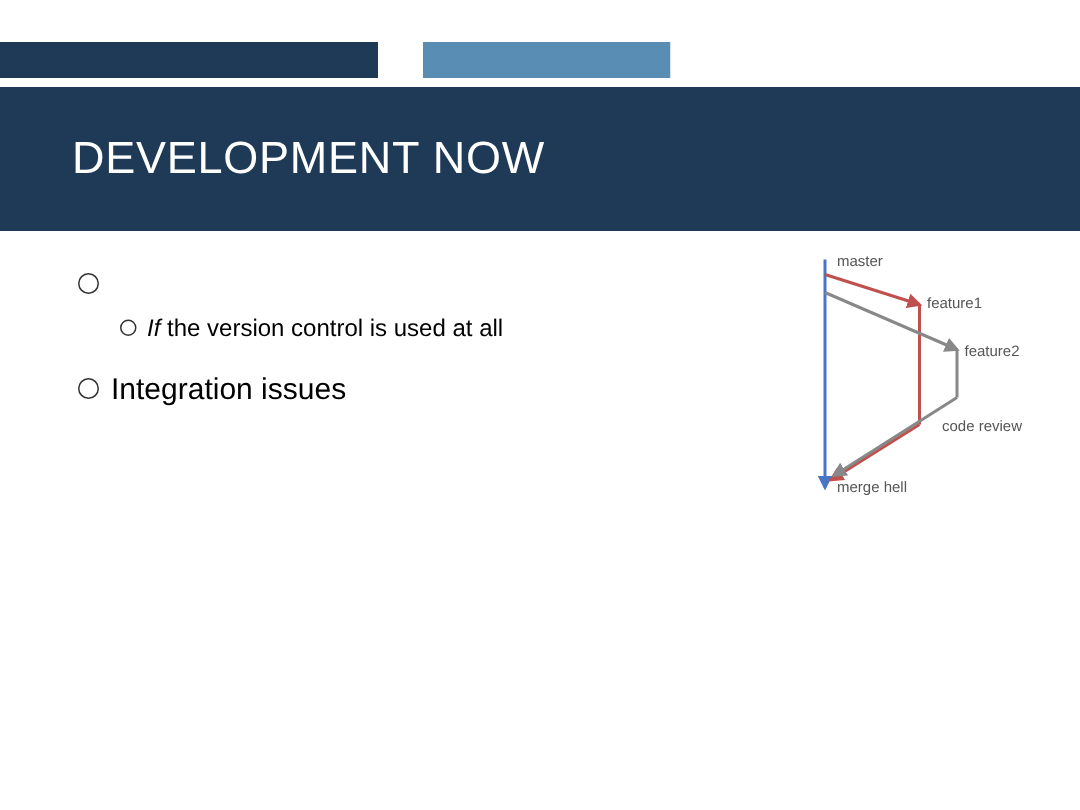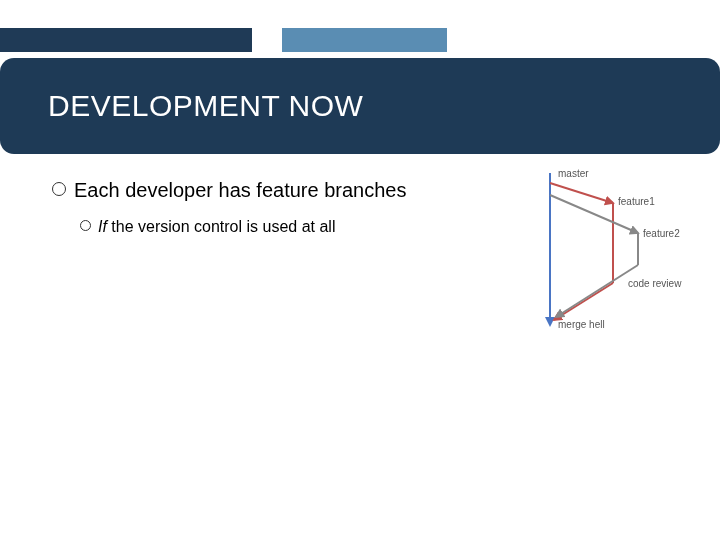--- a/index.html
+++ b/index.html
@@ -27,21 +27,20 @@
   .title-bar {
     position: absolute;
     top: 58px;
     left: 0;
     width: 720px;
     height: 96px;
     background: #1e3a56;
     display: flex;
     align-items: center;
     padding-left: 48px;
-    border-radius: 14px;
   }
   .title-text {
     color: #ffffff;
     font-size: 30px;
     letter-spacing: 0.5px;
     font-weight: 400;
   }
   .content {
     position: absolute;
     top: 178px;
@@ -110,31 +109,34 @@
 </div>
 
 <div class="title-bar">
   <div class="title-text">DEVELOPMENT NOW</div>
 </div>
 
 <div class="content">
 
   <div class="bullet-row">
     <span class="bullet-icon"></span>
-    <span class="bullet-text">Each developer has feature branches</span>
   </div>
 
   <div class="bullet-row sub-row">
     <span class="bullet-icon small"></span>
     <span class="bullet-text sub-text">
       <span class="italic">If</span><span> the version control is used at all</span>
     </span>
   </div>
 
 
+  <div class="bullet-row">
+    <span class="bullet-icon"></span>
+    <span class="bullet-text">Integration issues</span>
+  </div>
 
   <div class="gap-row"></div>
 
 
 </div>
 
 <div class="diagram">
   <svg viewBox="0 0 180 185">
     <defs>
       <marker id="arr-blue" viewBox="0 0 10 10" refX="8" refY="5" markerWidth="5" markerHeight="5" orient="auto">

